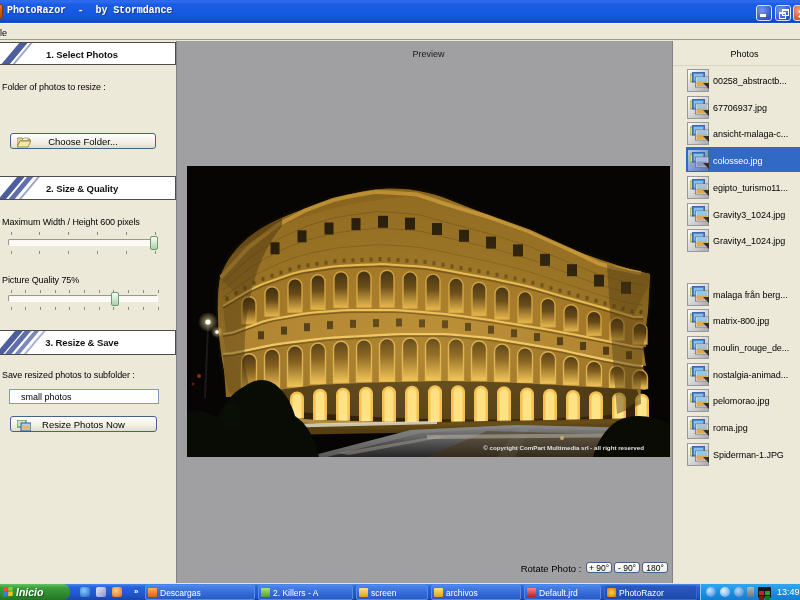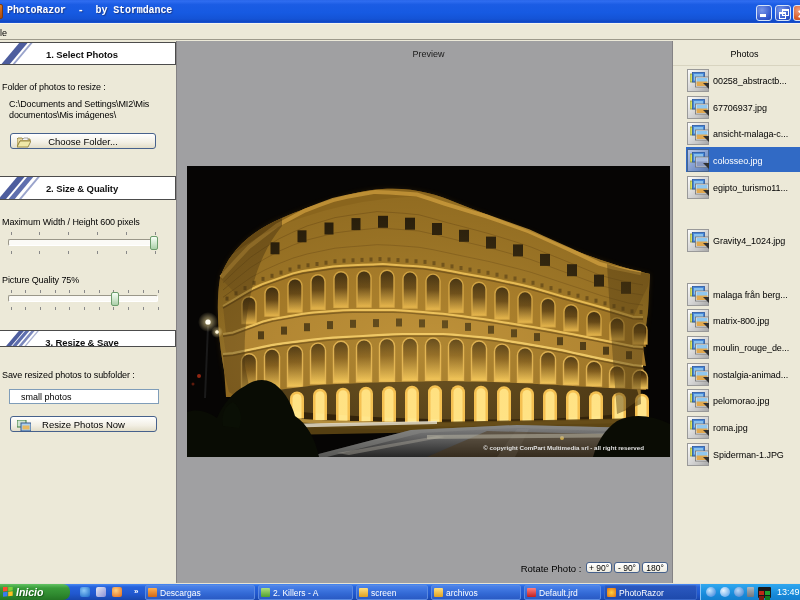--- a/index.html
+++ b/index.html
@@ -23,21 +23,21 @@
 
 #menubar { left:0; top:23px; width:800px; height:17px; background:#ece9d8; border-top:1px solid #f6f4ee; border-bottom:1px solid #9d9a8b; }
 #menubar span { position:absolute; left:0px; top:4px; font-size:9px; color:#000; }
 
 #leftpanel { left:0; top:41px; width:177px; height:542px; background:#ece9d8; border-right:1px solid #848284; }
 .secheader { left:0; width:176px; height:23px; background:#fff; border:1px solid #4c4c4c; border-left:none; }
 .secheader .txt { position:absolute; left:0; width:164px; text-align:center; top:6px; font-size:9.5px; font-weight:bold; color:#111; letter-spacing:-0.1px; }
 .stripe { position:absolute; left:0; top:0; height:100%; }
 #sech1 { top:1px; }
 #sech2 { top:135px; height:24px; }
-#sech3 { top:289px; height:17px; }
+#sech3 { top:289px; height:25px; }
 .lbl { position:absolute; font-size:9px; letter-spacing:-0.1px; color:#000; }
 .btn { position:absolute; background:linear-gradient(to bottom,#ffffff,#f2efe4 60%,#e2ddc8); border:1px solid #46618c; border-radius:3px; font-size:9.5px; color:#000; text-align:center; }
 
 .track { position:absolute; left:8px; width:150px; height:7px; background:#fbfaf6; border:1px solid #9a9789; border-bottom-color:#fff; border-right-color:#fff; border-radius:2px; }
 .ticks { position:absolute; left:8px; width:150px; height:4px; }
 .ticks i { position:absolute; top:0; width:1px; height:3px; background:#888; }
 .thumb { position:absolute; width:8px; height:14px; background:linear-gradient(to bottom,#f6fff6,#cfe6cd 55%,#aacfa8); border:1px solid #6b9c6b; border-radius:2px; }
 .input { position:absolute; background:#fff; border:1px solid #7f9db9; font-size:9px; color:#000; padding:2px 11px; }
 
 #preview { left:177px; top:41px; width:495px; height:542px; background:#a0a0a2; }
@@ -85,21 +85,20 @@
 
 <div id="leftpanel" class="abs">
   <div id="sech1" class="abs secheader">
     <svg class="stripe" width="40" height="23" viewBox="0 0 40 23">
       <line x1="1" y1="27" x2="27" y2="-4" stroke="#4d5d9e" stroke-width="7"></line>
       <line x1="9" y1="28" x2="35" y2="-3" stroke="#9aa4cc" stroke-width="2"></line>
     </svg>
     <div class="txt">1. Select Photos</div>
   </div>
   <div class="lbl" style="left:2px; top:41px;">Folder of photos to resize :</div>
-  <div class="lbl" style="left:9px; top:58px; line-height:11px;">C:\Documents and Settings\MI2\Mis<br>documentos\Mis imágenes\</div>
   <div class="btn" id="choosebtn" style="left:10px; top:92px; width:146px; height:16px; padding-top:2px;">
     <svg style="position:absolute;left:6px;top:3px;" width="14" height="11" viewBox="0 0 14 11">
       <path d="M0,10 L0,2 L1,1 L5,1 L6,2 L13,2 L13,4 L3,4 Z" fill="#e8d8a0" stroke="#8a7a30" stroke-width="0.8"></path>
       <path d="M5,3 L7,1 L11,1 L11,3" fill="#f4f4f4" stroke="#888" stroke-width="0.7"></path>
       <path d="M0,10 L3,4 L14,4 L11,10 Z" fill="#f0e8a8" stroke="#8a7a30" stroke-width="0.8"></path>
     </svg>
     Choose Folder...
   </div>
 
   <div class="lbl" style="left:2px; top:176px;">Maximum Width / Height 600 pixels</div>
@@ -531,20 +530,34 @@
           <rect x="2.5" y="0.5" width="12" height="9.5" fill="#4888d8" stroke="#2858a0" stroke-width="0.8"></rect>
           <rect x="4" y="2" width="9" height="6.5" fill="#88c0ec"></rect>
           <rect x="5.5" y="5" width="13" height="10" fill="#f0f0f0" stroke="#707070" stroke-width="0.8"></rect>
           <rect x="6.5" y="6" width="11" height="6" fill="#90c8f0"></rect>
           <rect x="6.5" y="9.5" width="11" height="4.5" fill="#e0a850"></rect>
           <path d="M13,11 L19,11 L19,17 Z" fill="#303030"></path>
         </svg>
       </div>
       <div class="fname">egipto_turismo11...</div>
     </div>
+  <div class="item" style="top:161.5px;">
+      <div class="tile">
+        <svg style="position:absolute;left:2px;top:2px;" width="19" height="18" viewBox="0 0 19 18">
+          <rect x="0" y="2" width="10" height="8" fill="#d8e060" stroke="#909840" stroke-width="0.8"></rect>
+          <rect x="2.5" y="0.5" width="12" height="9.5" fill="#4888d8" stroke="#2858a0" stroke-width="0.8"></rect>
+          <rect x="4" y="2" width="9" height="6.5" fill="#88c0ec"></rect>
+          <rect x="5.5" y="5" width="13" height="10" fill="#f0f0f0" stroke="#707070" stroke-width="0.8"></rect>
+          <rect x="6.5" y="6" width="11" height="6" fill="#90c8f0"></rect>
+          <rect x="6.5" y="9.5" width="11" height="4.5" fill="#e0a850"></rect>
+          <path d="M13,11 L19,11 L19,17 Z" fill="#303030"></path>
+        </svg>
+      </div>
+      <div class="fname">Gravity3_1024.jpg</div>
+    </div>
   <div class="item" style="top:188.2px;">
       <div class="tile">
         <svg style="position:absolute;left:2px;top:2px;" width="19" height="18" viewBox="0 0 19 18">
           <rect x="0" y="2" width="10" height="8" fill="#d8e060" stroke="#909840" stroke-width="0.8"></rect>
           <rect x="2.5" y="0.5" width="12" height="9.5" fill="#4888d8" stroke="#2858a0" stroke-width="0.8"></rect>
           <rect x="4" y="2" width="9" height="6.5" fill="#88c0ec"></rect>
           <rect x="5.5" y="5" width="13" height="10" fill="#f0f0f0" stroke="#707070" stroke-width="0.8"></rect>
           <rect x="6.5" y="6" width="11" height="6" fill="#90c8f0"></rect>
           <rect x="6.5" y="9.5" width="11" height="4.5" fill="#e0a850"></rect>
           <path d="M13,11 L19,11 L19,17 Z" fill="#303030"></path>

